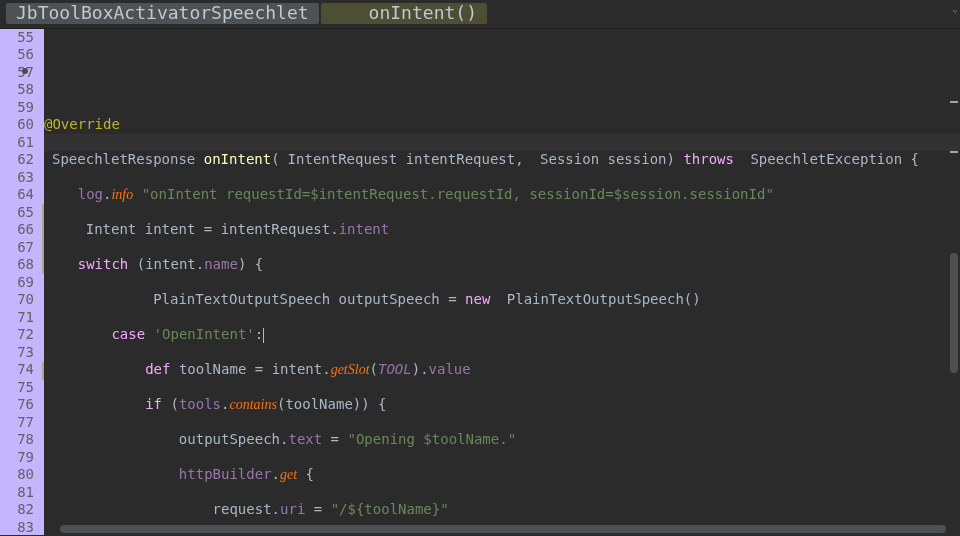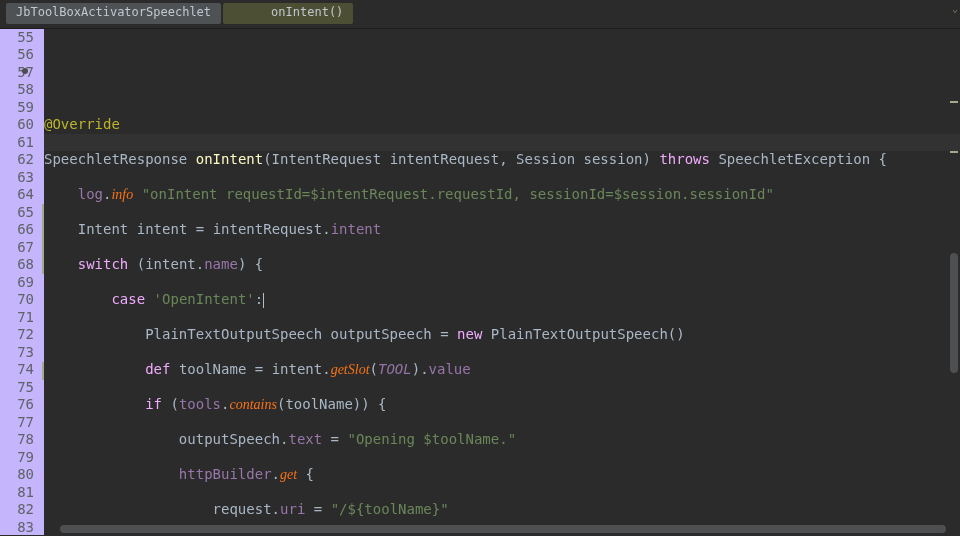--- a/index.html
+++ b/index.html
@@ -19,21 +19,21 @@
     background: #2b2b2b;
     padding: 3px 6px 4px 6px;
     gap: 2px;
     border-bottom: 1px solid #1e1e1e;
   }
   .crumb {
     background: #4e5254;
     color: #c0c7cf;
     padding: 1px 10px 2px 10px;
     border-radius: 2px;
-    font-size: 12px;
+    font-size: 18px;
   }
   .crumb.sel { background: #4c4f33; padding-left: 48px; }
   .editor {
     display: flex;
     height: calc(100% - 30px);
     position: relative;
   }
   .gutter {
     width: 44px;
     flex-shrink: 0;
@@ -54,21 +54,21 @@
   .row { height: 17.5px; }
   .mk-gutter {
     position: absolute;
     left: 42px;
     width: 2px;
     background: #a4a98b;
   }
   
   .kw   { color: #f0abfc; }       
   .ann  { color: #bbb529; }       
-  .typ  { color: #a9b7c6; }       
+  .typ  { color: #a9b7c6; margin-left: 8px; }       
   .fn   { color: #fef9c3; }       
   .fncall { color: #f97316; font-style: italic; font-family: Liberation Serif, serif; }
   .id   { color: #a9b7c6; }
   .punc { color: #a9b7c6; }
   .str  { color: #6a8759; }       
   .op   { color: #a9b7c6; }
   .prop { color: #9876aa; }
   .cst  { color: #9373a5; font-style: italic; } 
   .dot  { color: #a9b7c6; }
   .caret { display:inline-block; width:1px; height:15px; background:#bbbbbb; vertical-align:middle; }
@@ -152,22 +152,22 @@
 
   <div class="code">
     <div class="curline" style="top:105px"></div>
 
 <div class="row"></div>
 <div class="row"><span class="ann">@Override</span></div>
 <div class="row"><span class="typ">SpeechletResponse</span> <span class="fn">onIntent</span><span class="punc">(</span><span class="typ">IntentRequest</span> <span class="id">intentRequest</span><span class="punc">, </span><span class="typ">Session</span> <span class="id">session</span><span class="punc">) </span><span class="kw">throws</span> <span class="typ">SpeechletException</span> <span class="punc">{</span></div>
 <div class="row">    <span class="prop">log</span><span class="dot">.</span><span class="fncall">info</span> <span class="str">"onIntent requestId=$intentRequest.requestId, sessionId=$session.sessionId"</span></div>
 <div class="row">    <span class="typ">Intent</span> <span class="id">intent</span> <span class="op">=</span> <span class="id">intentRequest</span><span class="dot">.</span><span class="prop">intent</span></div>
 <div class="row">    <span class="kw">switch</span> <span class="punc">(</span><span class="id">intent</span><span class="dot">.</span><span class="prop">name</span><span class="punc">) {</span></div>
+<div class="row">            <span class="typ">PlainTextOutputSpeech</span> <span class="id">outputSpeech</span> <span class="op">=</span> <span class="kw">new</span> <span class="typ">PlainTextOutputSpeech</span><span class="punc">()</span></div>
 <div class="row">        <span class="kw">case</span> <span class="str">'OpenIntent'</span><span class="punc">:</span><span class="caret"></span></div>
-<div class="row">            <span class="typ">PlainTextOutputSpeech</span> <span class="id">outputSpeech</span> <span class="op">=</span> <span class="kw">new</span> <span class="typ">PlainTextOutputSpeech</span><span class="punc">()</span></div>
 <div class="row">            <span class="kw">def</span> <span class="id">toolName</span> <span class="op">=</span> <span class="id">intent</span><span class="dot">.</span><span class="fncall">getSlot</span><span class="punc">(</span><span class="cst">TOOL</span><span class="punc">).</span><span class="prop">value</span></div>
 <div class="row">            <span class="kw">if</span> <span class="punc">(</span><span class="prop">tools</span><span class="dot">.</span><span class="fncall">contains</span><span class="punc">(</span><span class="id">toolName</span><span class="punc">)) {</span></div>
 <div class="row">                <span class="id">outputSpeech</span><span class="dot">.</span><span class="prop">text</span> <span class="op">=</span> <span class="str">"Opening $toolName."</span></div>
 <div class="row">                <span class="prop">httpBuilder</span><span class="dot">.</span><span class="fncall">get</span> <span class="punc">{</span></div>
 <div class="row">                    <span class="id">request</span><span class="dot">.</span><span class="prop">uri</span> <span class="op">=</span> <span class="str">"/${toolName}"</span></div>
 
 
 
 
 

